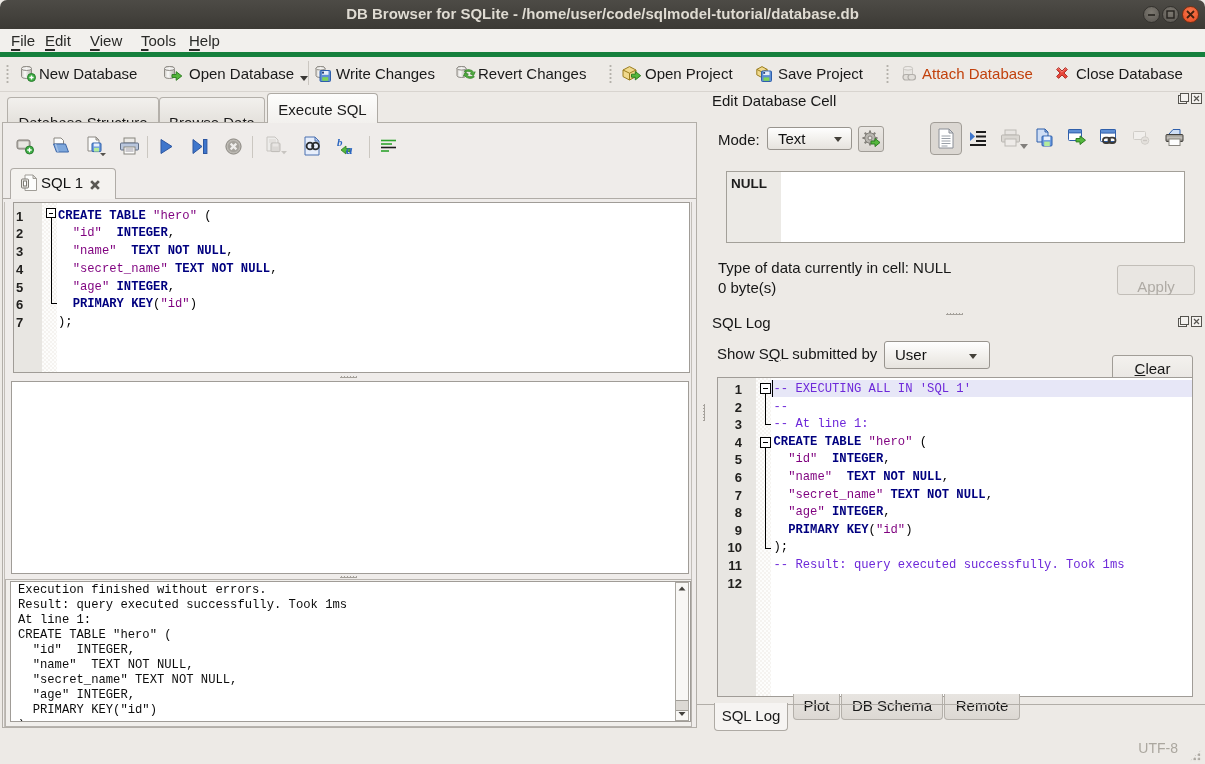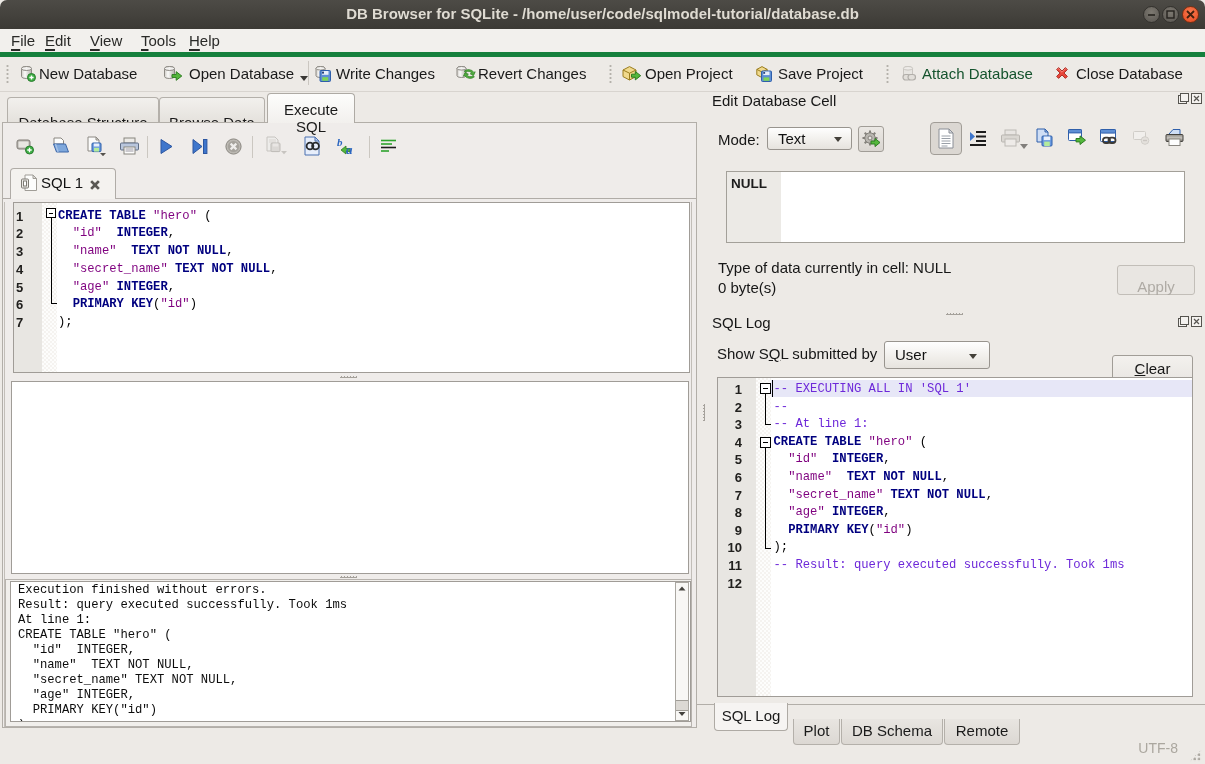--- a/index.html
+++ b/index.html
@@ -69,21 +69,21 @@
 .btn{position:absolute;background:linear-gradient(#f3f1ee,#e2deda);border:1px solid #a19d97;border-radius:3px;box-sizing:border-box;font-size:15px;color:#161616;text-align:center;}
 .btn.dis{background:#e9e6e2;border-color:#c2beb8;color:#aeaaa4;}
 #celltext{position:absolute;left:726px;top:171px;width:459px;height:72px;background:#fff;border:1px solid #a3a099;box-sizing:border-box;}
 #celltext .nullcol{position:absolute;left:0;top:0;width:54px;height:100%;background:#eceae6;}
 #celltext .nulltxt{position:absolute;left:4px;top:4px;font-size:13.5px;font-weight:bold;color:#1c1c1c;}
 
 #logarea{position:absolute;left:717px;top:377px;width:476px;height:320px;background:#fff;border:1px solid #a09c97;box-sizing:border-box;overflow:hidden;}
 
 .btab{position:absolute;box-sizing:border-box;font-size:15px;color:#1a1a1a;text-align:center;}
 .btab-active{top:703px;height:28px;background:#f6f4f2;border:1px solid #aeaaa4;border-top:none;border-radius:0 0 4px 4px;padding-top:4px;z-index:2;}
-.btab-inactive{top:719px;height:26px;background:linear-gradient(#e8e5e1,#dcd8d3);border:1px solid #b4b0aa;border-top:none;border-radius:0 0 4px 4px;padding-top:3px;}
+.btab-inactive{top:694px;height:26px;background:linear-gradient(#e8e5e1,#dcd8d3);border:1px solid #b4b0aa;border-top:none;border-radius:0 0 4px 4px;padding-top:3px;}
 #bottabline{position:absolute;left:697px;top:704px;width:508px;height:1px;background:#b2aea8;}
 #utf8{position:absolute;right:27px;top:740px;font-size:14px;color:#aba79f;}
 </style></head>
 <body>
 <div id="app">
 
 <div id="titlebar">
   <div id="title">DB Browser for SQLite - /home/user/code/sqlmodel-tutorial/database.db</div>
   <div class="winbtn" id="btn-min">
         <svg width="15" height="15">
@@ -183,34 +183,34 @@
     <span>Save Project</span>
       </div>
   <div class="tbhandle" style="left:886px;"></div>
   <div class="tbitem" style="left:902px;gap:5px;" id="tb-attach">
     <svg width="15" height="17" viewBox="0 0 15 17" opacity="0.5">
           <path d="M1.5 3.3 a4.5 1.8 0 0 1 9 0 v7.4 a4.5 1.8 0 0 1 -9 0 Z" fill="#e3e1dd" stroke="#a7a49e"></path>
           <ellipse cx="6" cy="3.3" rx="4.5" ry="1.8" fill="#efedeb" stroke="#a7a49e"></ellipse>
           <rect x="1" y="9.5" width="7.5" height="5.5" rx="2.7" fill="#d8d5d0" stroke="#77746e" stroke-width="1.2"></rect>
           <rect x="6" y="9.5" width="7.5" height="5.5" rx="2.7" fill="#d8d5d0" stroke="#77746e" stroke-width="1.2"></rect>
         </svg>
-    <span style="color:#14532d;">Attach Database</span>
+    <span style="color:#c2410c;">Attach Database</span>
       </div>
   <div class="tbitem" style="left:1055px;gap:7px;" id="tb-close">
     <svg width="14" height="14" viewBox="0 0 14 14">
           <path d="M1.6 3.6 L3.6 1.6 L7 5 L10.4 1.6 L12.4 3.6 L9 7 L12.4 10.4 L10.4 12.4 L7 9 L3.6 12.4 L1.6 10.4 L5 7 Z" fill="#e8463a" stroke="#a01b12" stroke-width="0.8"></path>
           <path d="M2.6 3.4 L3.4 2.6 L7 6.2 L10.6 2.6 L11.4 3.4" stroke="#f8968e" stroke-width="0.8" fill="none"></path>
         </svg>
     <span>Close Database</span>
       </div>
 </div>
 
 <div class="maintab tab-inactive" style="left:7px;width:152px;">Database Structure</div>
 <div class="maintab tab-inactive" style="left:159px;width:106px;">Browse Data</div>
-<div class="maintab tab-active" style="left:267px;width:88px;">Execute SQL</div>
+<div class="maintab tab-active" style="left:267px;width:111px;">Execute SQL</div>
 <div id="tabpane"></div>
 
 <div id="sqltoolbar">
   <svg class="abs" style="left:16px;top:138px;" width="19" height="17" viewBox="0 0 19 17">
         <rect x="1" y="2" width="13" height="9" rx="2" fill="#b7b4ae" stroke="#807d77"></rect>
         <rect x="2.5" y="3.5" width="10" height="6" rx="1" fill="#e8e6e2"></rect>
         <circle cx="13.5" cy="12" r="4" fill="#3faf46" stroke="#2a7c2f"></circle>
         <path d="M13.5 9.8 v4.4 M11.3 12 h4.4" stroke="#fff" stroke-width="1.3"></path>
       </svg>
   <svg class="abs" style="left:52px;top:136px;" width="18" height="19" viewBox="0 0 18 19">

